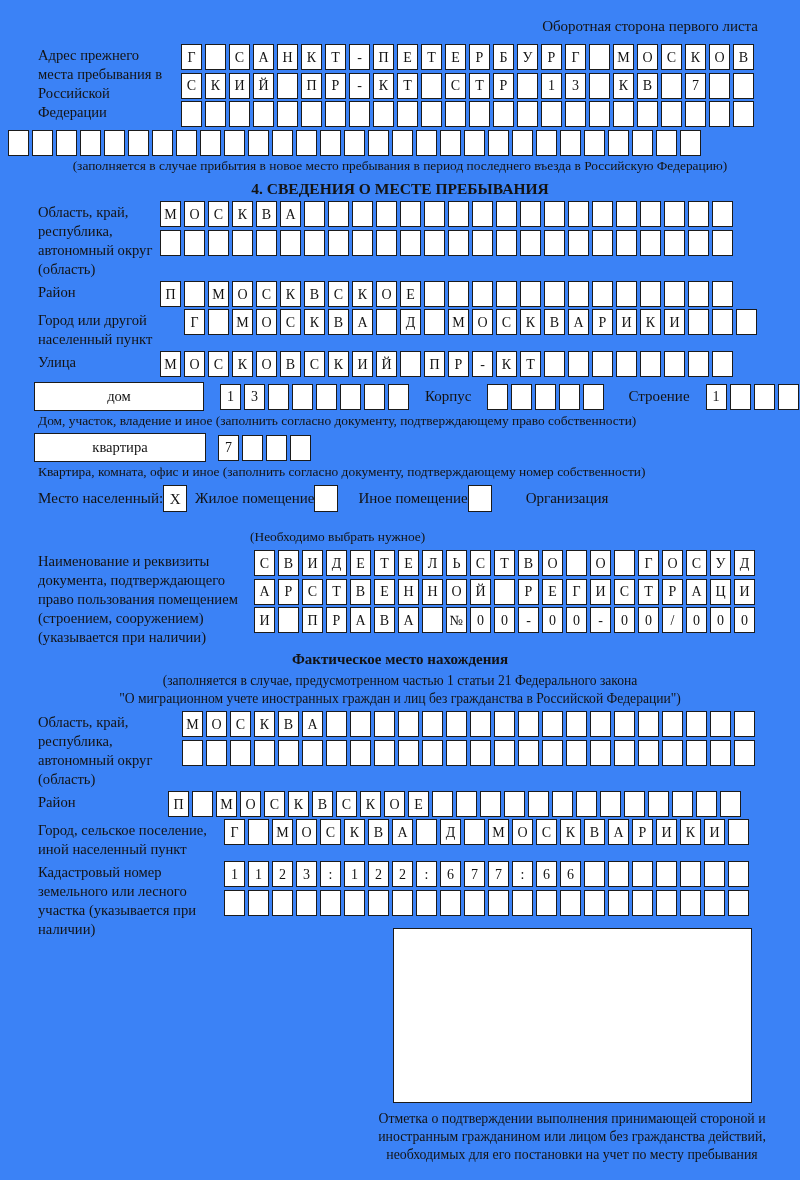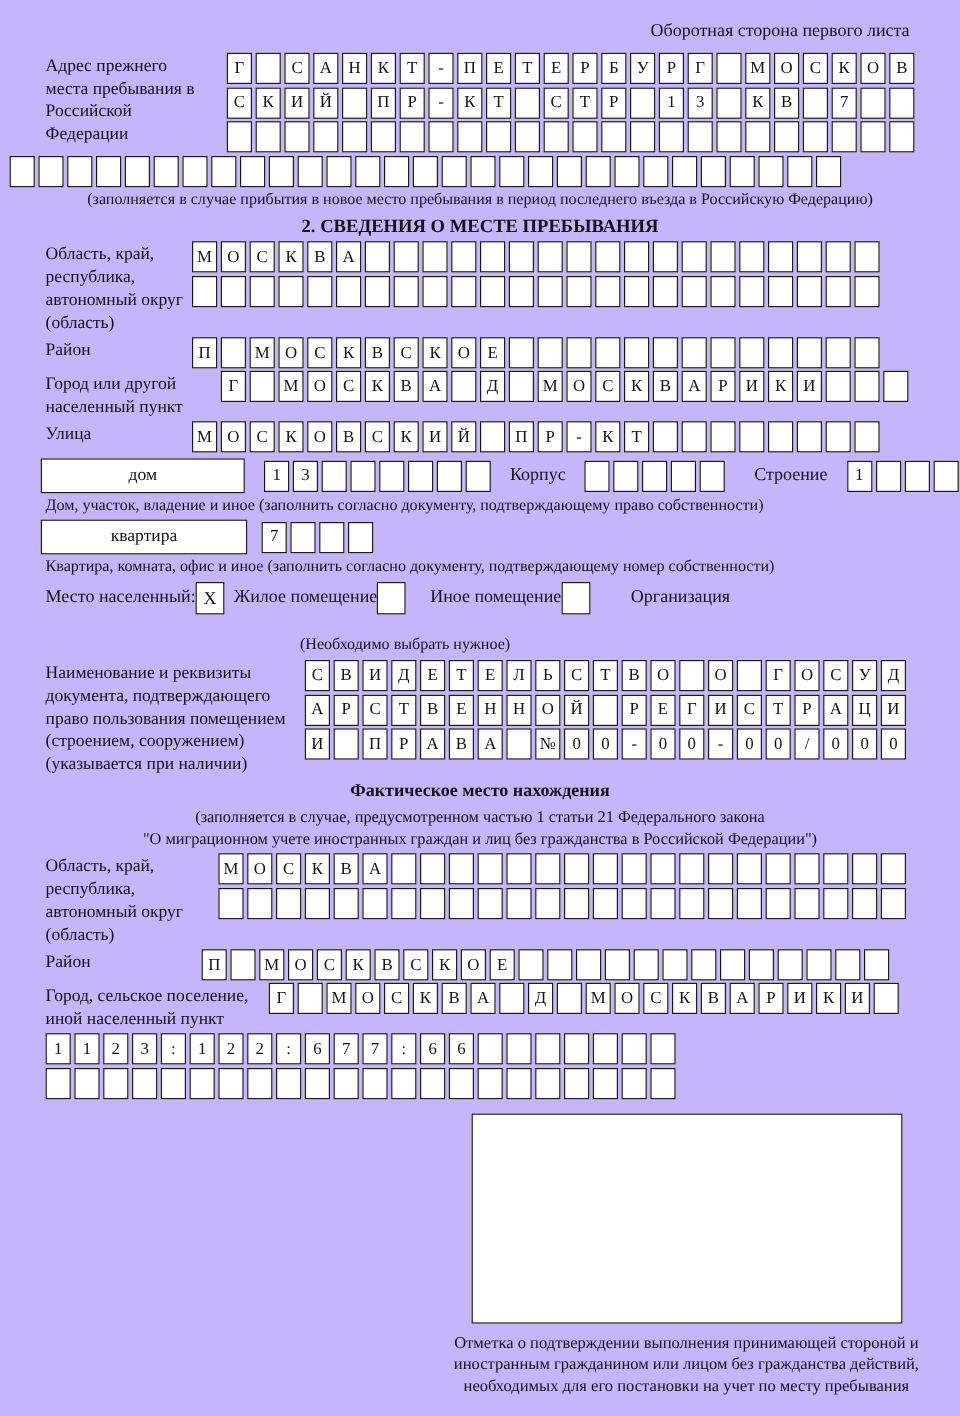--- a/index.html
+++ b/index.html
@@ -1,18 +1,18 @@
 <!DOCTYPE html>
 <html><head>
 <meta charset="utf-8">
 <style>
   html,body{margin:0;padding:0;background:#fff;}
   .page{
     position:relative;width:800px;height:1180px;box-sizing:border-box;
-    padding:18px 38px;background:#c4b5fd;color:#131313;
+    padding:18px 38px;background:#3b82f6;color:#131313;
     font-family:"Liberation Serif","DejaVu Serif",serif;overflow:hidden;
   }
   .top-note{text-align:right;font-size:15px;padding-right:4px;}
   .frow{display:flex;align-items:flex-start;margin-top:2px;}
   .flabel{font-size:14.6px;line-height:19px;flex:none;padding-top:2px;padding-right:6px;box-sizing:border-box;}
   .w143{width:143px}.w122{width:122px}.w146{width:146px}.w130{width:130px}.w186{width:186px}.w216{width:216px}
   .char-rows{display:flex;flex-direction:column;gap:2.5px;}
   .cells{display:flex;gap:3px;flex:none;}
   .cell{
     flex:none;width:21px;height:26px;border:1.5px solid #1b1b1b;box-sizing:border-box;
@@ -41,21 +41,21 @@
   .stamp-box{width:359px;height:175px;border:1.6px solid #1b1b1b;margin:0 auto;box-sizing:border-box;background:#fff;}
   .stamp-caption{font-size:13.8px;line-height:18px;text-align:center;margin-top:7px;}
 </style>
 </head>
 <body>
 
 <div class="page">
 
   <div class="top-note">Оборотная сторона первого листа</div>
 
-  <div class="frow" style="margin-top:9px;justify-content:space-between;">
+  <div class="frow" style="margin-top:9px;">
     <div class="flabel w143">Адрес прежнего места пребывания в Российской Федерации</div>
     <div class="char-rows">
       <div class="cells">
           <span class="cell">Г</span>
           <span class="cell"></span>
           <span class="cell">С</span>
           <span class="cell">А</span>
           <span class="cell">Н</span>
           <span class="cell">К</span>
           <span class="cell">Т</span>
@@ -157,21 +157,21 @@
       <span class="cell"></span>
       <span class="cell"></span>
       <span class="cell"></span>
       <span class="cell"></span>
       <span class="cell"></span>
       <span class="cell"></span>
       <span class="cell"></span>
     </div>
   <div class="note center">(заполняется в случае прибытия в новое место пребывания в период последнего въезда в Российскую Федерацию)</div>
 
-  <div class="sec-title">2. СВЕДЕНИЯ О МЕСТЕ ПРЕБЫВАНИЯ</div>
+  <div class="sec-title">4. СВЕДЕНИЯ О МЕСТЕ ПРЕБЫВАНИЯ</div>
 
   <div class="frow">
     <div class="flabel w122">Область, край, республика, автономный округ (область)</div>
     <div class="char-rows">
       <div class="cells">
           <span class="cell">М</span>
           <span class="cell">О</span>
           <span class="cell">С</span>
           <span class="cell">К</span>
           <span class="cell">В</span>
@@ -561,20 +561,21 @@
         <span class="cell">А</span>
         <span class="cell">Р</span>
         <span class="cell">И</span>
         <span class="cell">К</span>
         <span class="cell">И</span>
         <span class="cell"></span>
       </div>
   </div>
 
   <div class="frow">
+    <div class="flabel w186">Кадастровый номер земельного или лесного участка (указывается при наличии)</div>
     <div class="char-rows">
       <div class="cells">
           <span class="cell">1</span>
           <span class="cell">1</span>
           <span class="cell">2</span>
           <span class="cell">3</span>
           <span class="cell">:</span>
           <span class="cell">1</span>
           <span class="cell">2</span>
           <span class="cell">2</span>

